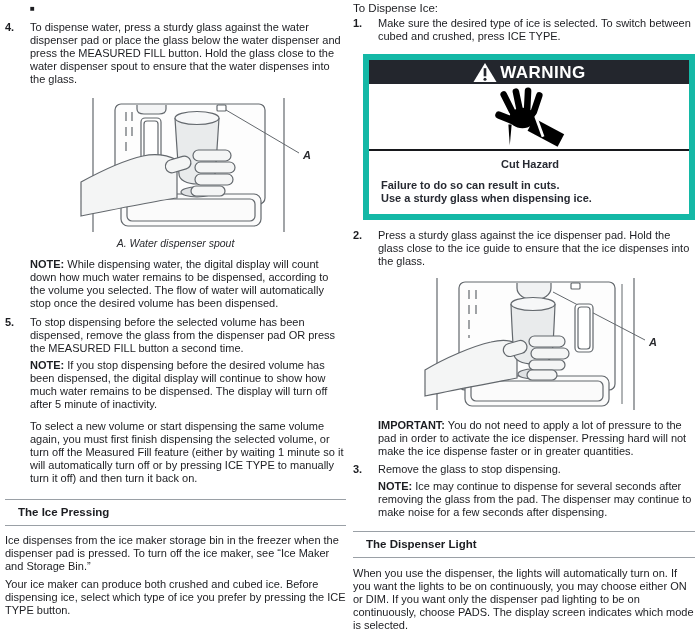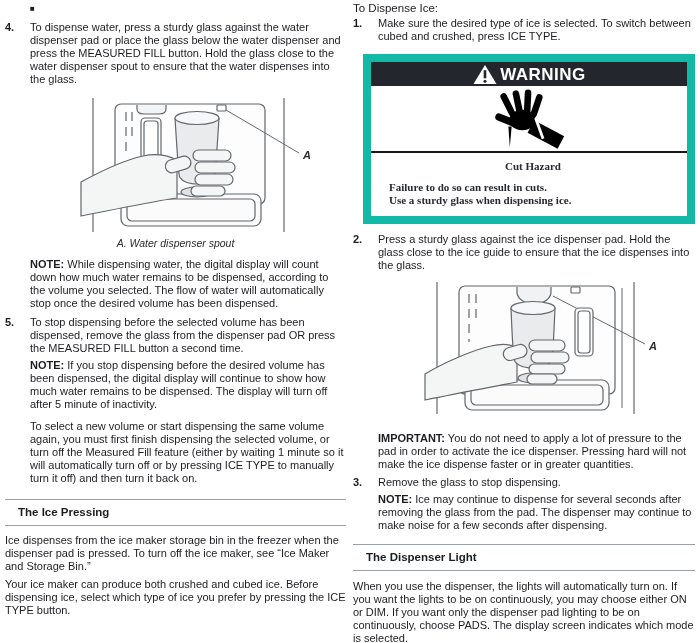--- a/index.html
+++ b/index.html
@@ -27,43 +27,43 @@
 
   .fig-wrap { text-align:center; }
   .fig-caption { font-style:italic; font-size:10.5px; color:#2a2b2f; margin-top:3px;text-align:center; }
 
   .section-hdr { border-top:1px solid #9aa0a6; border-bottom:1px solid #9aa0a6; padding:6px 0 6px 13px; }
   .section-hdr .title { font-weight:bold; font-size:11.5px; }
 
   .col-right > .heading { font-weight:normal; font-size:11.5px; }
 
   
-  .warning-box { margin-left:10px; border:8px solid #14b8a6; background:#fff; }
+  .warning-box { margin-left:10px; border:6px solid #14b8a6; background:#fff; }
   .warning-head {
     background:#23262d; color:#ffffff; height:24px;
     display:flex; align-items:center; justify-content:center; gap:2px;
   }
   .warning-head .w-title {
     font-weight:bold; font-size:17px; letter-spacing:0.5px;
   }
   .warning-icon-area {
     height:67px; display:flex; align-items:center; justify-content:center;
     border-bottom:2px solid #17181c;
   }
-  .warning-text { padding:7px 10px 9px 18px; color:#272a32;font-family:Liberation Serif, serif; }
+  .warning-text { padding:7px 10px 9px 12px; color:#272a32; }
   .warning-text .hazard { text-align:center; font-weight:bold; margin-bottom:8px; }
   .warning-text .wline { font-weight:bold; margin-top:7px; }
 
   svg { display:block; }
   .fig-svg { margin:0 auto; }
   text.callout { font-weight:bold; font-style:italic; font-size:11px; fill:#2a2b2f; }
 
   
   .mt2{margin-top:2px}.mt4{margin-top:4px}.mt5{margin-top:5px}.mt6{margin-top:6px}
-  .mt7{margin-top:16px}.mt8{margin-top:8px}.mt9{margin-top:9px}.mt10{margin-top:10px}
+  .mt7{margin-top:7px}.mt8{margin-top:8px}.mt9{margin-top:9px}.mt10{margin-top:10px}
   .mt11{margin-top:11px}.mt12{margin-top:12px}.mt14{margin-top:14px}
 </style>
 </head>
 <body>
 
 <div class="col col-left">
 
   <div class="bullet-row mt2">
     <span class="marker">■</span>
   </div>

